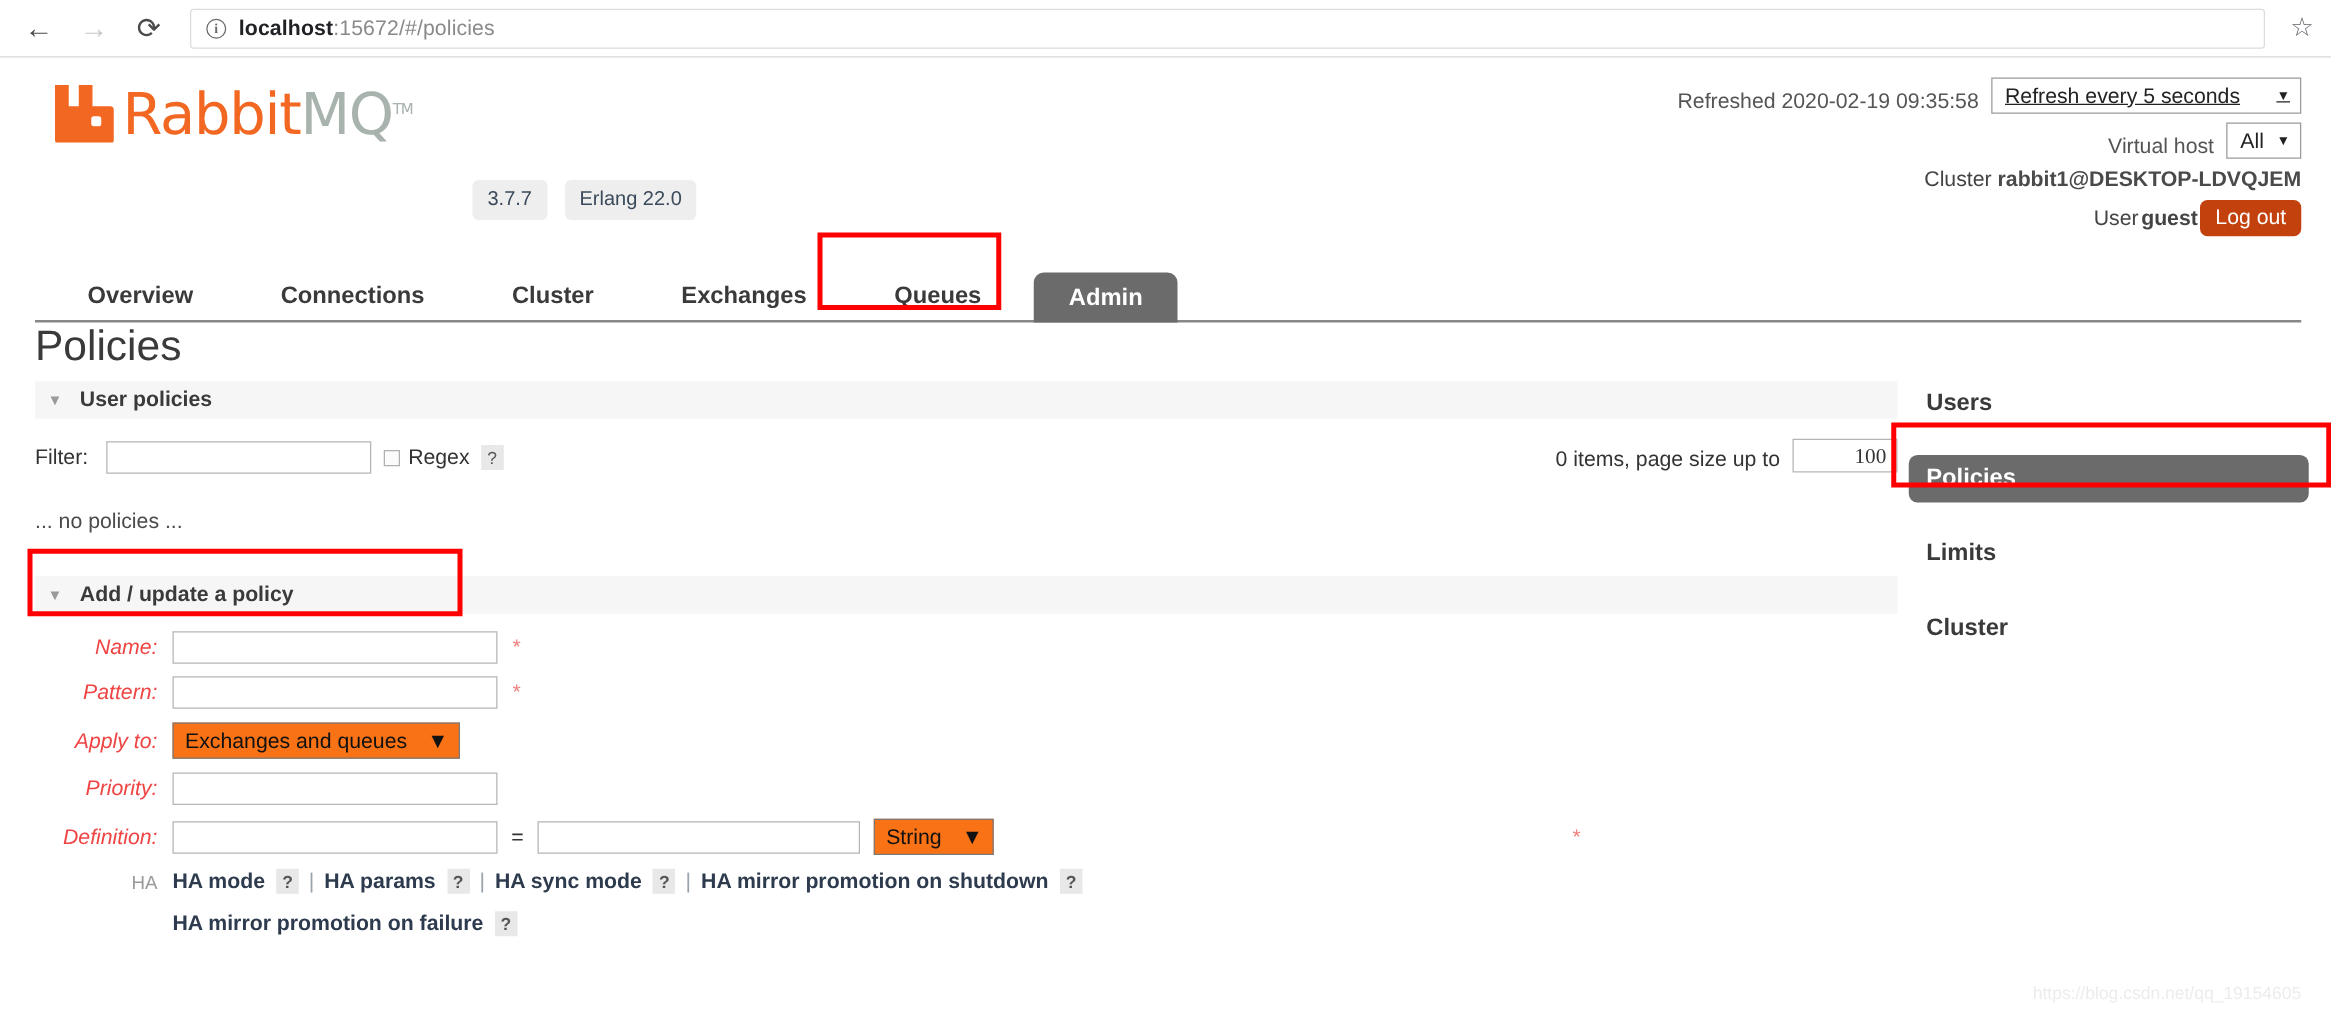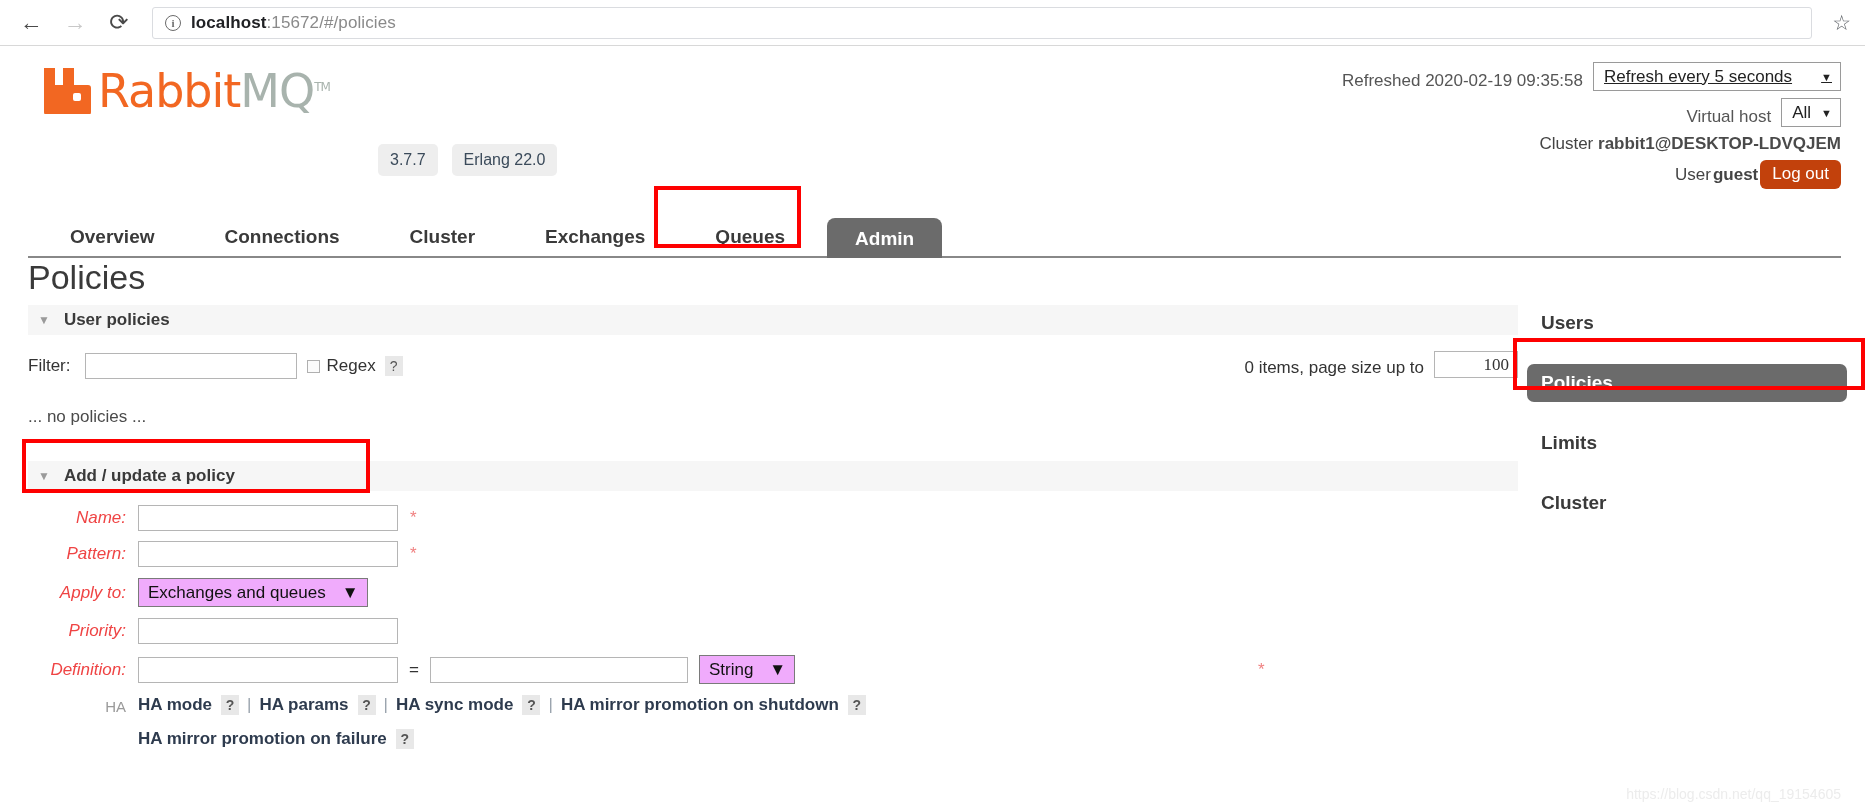--- a/index.html
+++ b/index.html
@@ -224,21 +224,21 @@
   .form-label {
     width:110px; text-align:right; padding-right:12px;
     font-size:17px; color:#ef4444;
     white-space:nowrap;
     font-style:italic;
   }
   .field-wide { width:260px; height:26px; }
   .req { color:#f08080; font-size:17px; margin-left:12px; }
   .sel-inline {
     border:1px solid #7a7a7a;
-    background:#f0abfc;
+    background:#f97316;
     height:29px;
     display:inline-flex; align-items:center;
     padding:0 8px 0 9px;
     font-size:17px; color:#111;
     gap:16px;
     white-space:nowrap;
   }
   .eq { margin:0 11px; font-size:17px; color:#333; }
   .def-val { width:258px; height:26px; }
   .sel-string { margin-left:11px; }

